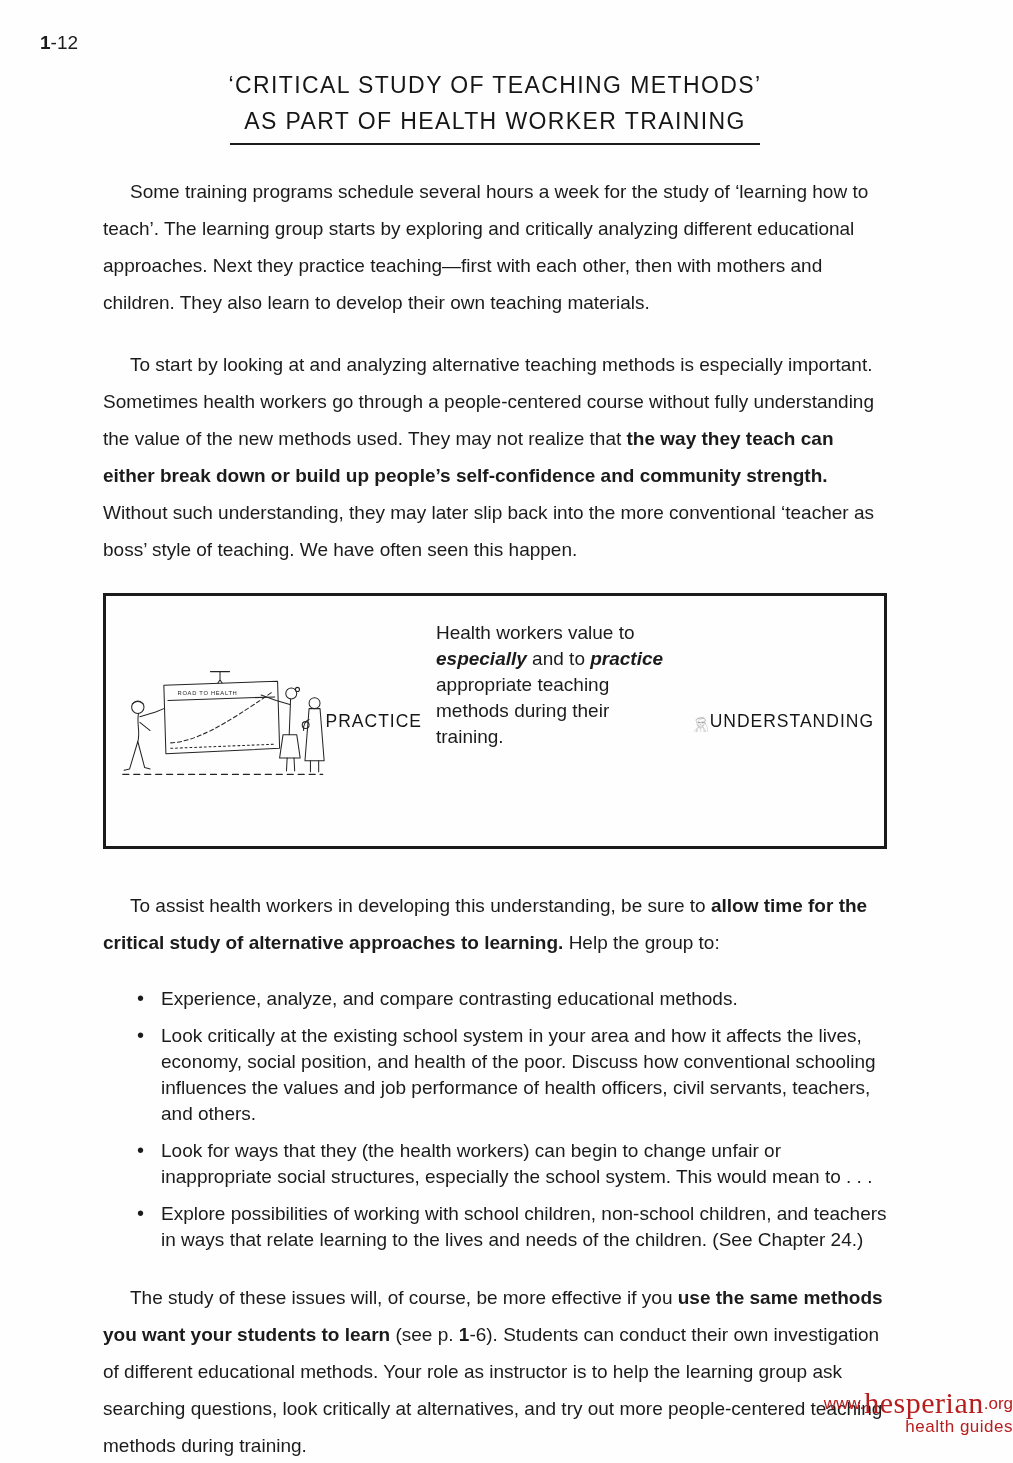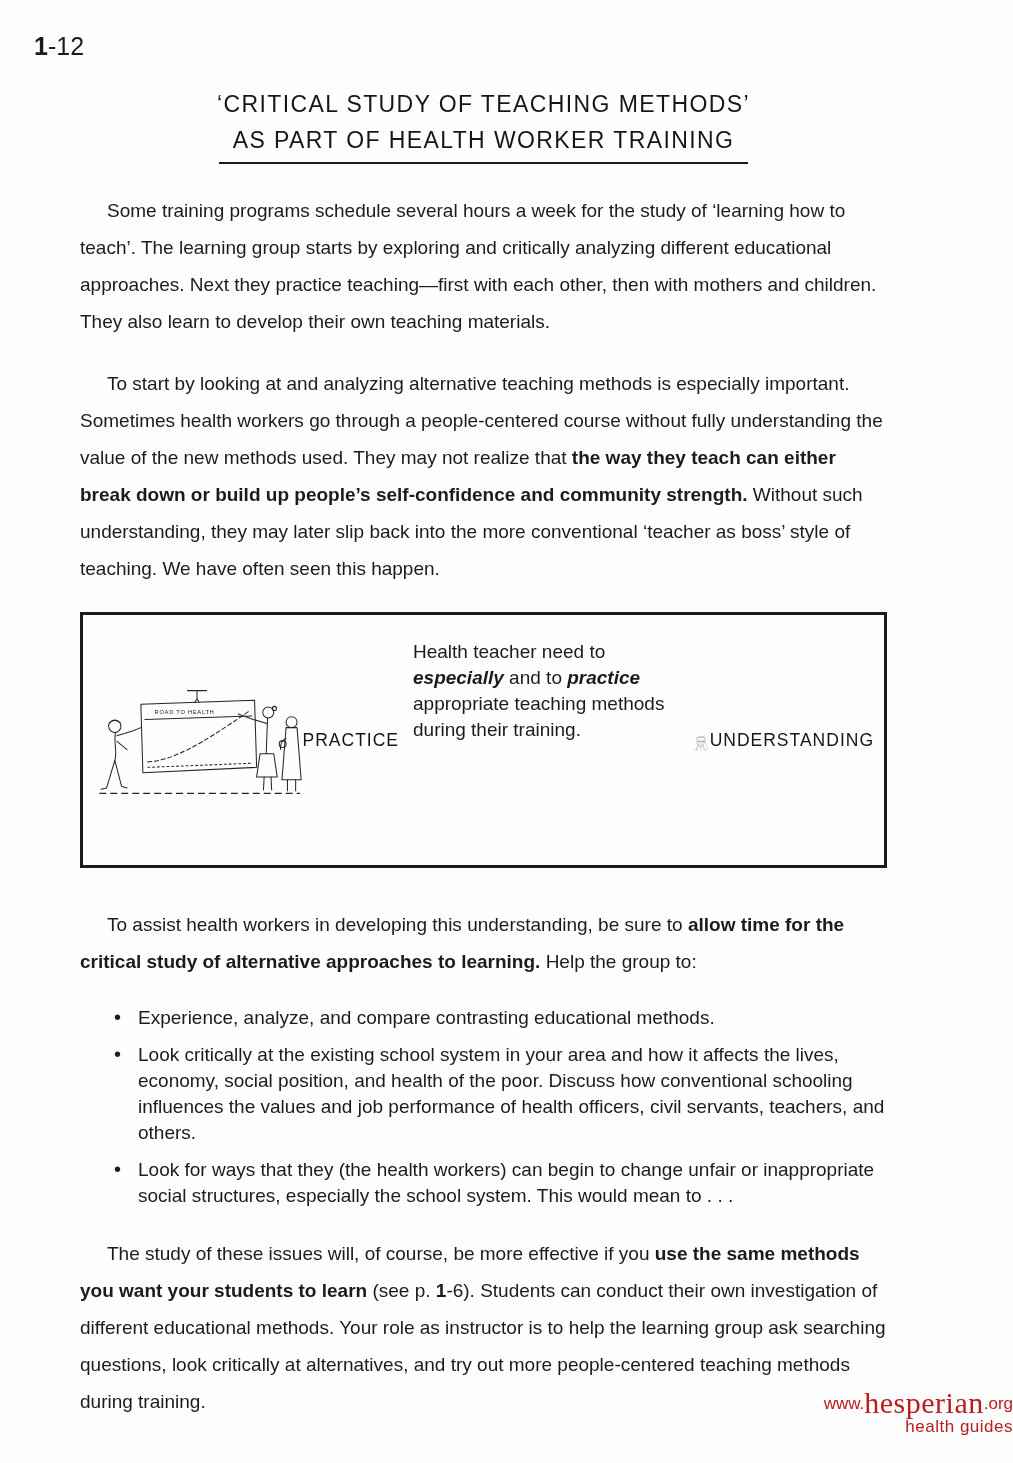--- a/index.html
+++ b/index.html
@@ -3,22 +3,22 @@
 <meta charset="utf-8">
 <style>
   * { box-sizing: border-box; }
   html, body { margin: 0; padding: 0; background: #ffffff; }
   .page {
     width: 1013px; height: 1463px; position: relative;
     background: #fefefe; color: #1b1b1b;
     font-family: "Liberation Sans", "DejaVu Sans", sans-serif;
     overflow: hidden;
   }
-  .content { padding: 46px 126px 0 80px; }
-  .page-number { position: absolute; top: 32px; left: 34px; font-size: 25px; }
+  .content { padding: 27px 126px 0 80px; margin-left: 23px; }
+  .page-number { position: absolute; top: 32px; left: 40px; font-size: 19px; }
   .page-number .pn-bold { font-weight: 700; }
   .doc-title {
     margin: 40px 0 28px; text-align: center;
     font-size: 23px; line-height: 36px; letter-spacing: 1.4px;
     font-weight: 400; color: #161616;
   }
   .doc-title .underlined {
     display: inline-block; border-bottom: 2.5px solid #1b1b1b; padding: 0 14px 4px;
   }
   .para { font-size: 19px; line-height: 37px; margin: 0 0 25px; text-indent: 27px; text-align: left; }
@@ -119,21 +119,21 @@
               <path d="M278,134 L278,150 M290,134 L290,150"></path>
             </g>
             <path d="M4,154 L296,154" stroke-dasharray="9 7"></path>
           </g>
           <text x="84" y="38" font-size="8.5" letter-spacing="1">ROAD  TO  HEALTH</text>
         </svg>
         <div class="fig-caption">PRACTICE</div>
       </div>
 
       <div class="fig-center">
-        <p><span>Health teacher need to </span><span class="em">especially</span><span> and to </span><span class="em">practice</span><span> appropriate teaching methods during their training.</span></p>
+        <p><span>Health workers value to </span><span class="em">especially</span><span> and to </span><span class="em">practice</span><span> appropriate teaching methods during their training.</span></p>
       </div>
 
       <div class="fig-col fig-right">
         <svg width="168" height="166" viewBox="0 0 180 178">
           <g class="sketch" stroke-width="1.6">
 
             <g>
               <path d="M38,64 C34,26 142,22 140,62"></path>
               <path d="M42,56 C70,34 118,32 136,54"></path>
               <path d="M52,46 L118,30 M64,60 L130,38"></path>
@@ -172,20 +172,21 @@
         <div class="fig-caption">UNDERSTANDING</div>
       </div>
     </div>
 
     <p class="para"><span>To assist health workers in developing this understanding, be sure to </span><b>allow time for the critical study of alternative approaches to learning.</b><span> Help the group to:</span></p>
 
     <ul class="bullet-list">
       <li><span>Experience, analyze, and compare contrasting educational methods.</span></li>
       <li><span>Look critically at the existing school system in your area and how it affects the lives, economy, social position, and health of the poor. Discuss how conventional schooling influences the values and job performance of health officers, civil servants, teachers, and others.</span></li>
       <li><span>Look for ways that they (the health workers) can begin to change unfair or inappropriate social structures, especially the school system. This would mean to . . .</span></li>
+      <li><span>Explore possibilities of working with school children, non-school children, and teachers in ways that relate learning to the lives and needs of the children. (See Chapter 24.)</span></li>
     </ul>
 
     <p class="para closing"><span>The study of these issues will, of course, be more effective if you </span><b>use the same methods you want your students to learn</b><span> (see p. </span><b>1</b><span>-6). Students can conduct their own investigation of different educational methods. Your role as instructor is to help the learning group ask searching questions, look critically at alternatives, and try out more people-centered teaching methods during training.</span></p>
 
   </div>
 
   <div class="watermark">
     <div class="line1"><span class="small">www.</span><span class="name">hesperian</span><span class="small">.org</span></div>
     <div class="tagline">health guides</div>
   </div>

